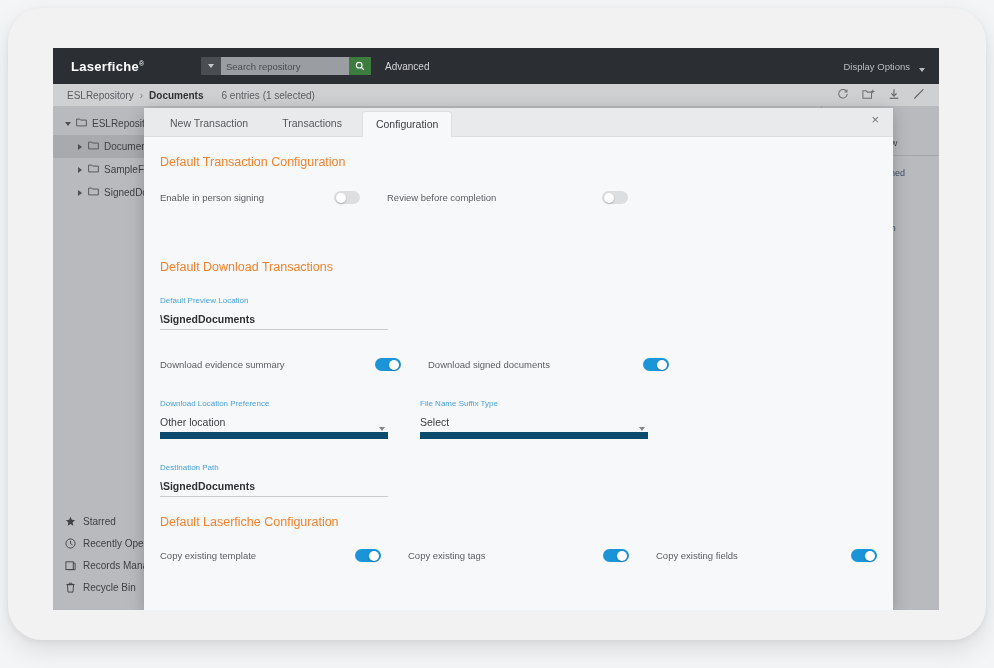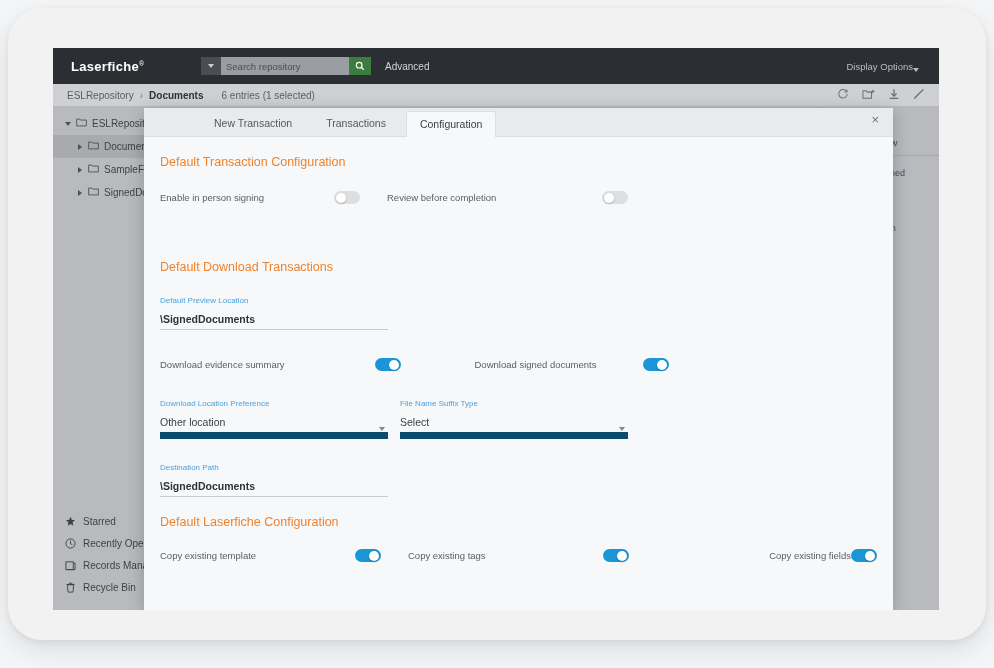--- a/index.html
+++ b/index.html
@@ -55,22 +55,22 @@
   }
   #search-input::placeholder { color: #4b4e51; }
   #search-button {
     width: 22px; height: 18px; background: #3c7d3f; border: none;
     display: flex; align-items: center; justify-content: center; cursor: pointer;
   }
   #advanced-link {
     color: #d2d4d7; font-size: 10px; margin-left: 14px; cursor: pointer;
   }
   #display-options {
-    position: absolute; right: 20px; color: #b9bcc0; font-size: 9.5px;
-    display: flex; align-items: flex-end; gap: 0; cursor: pointer;
+    position: absolute; right: 14px; color: #b9bcc0; font-size: 9.5px;
+    display: flex; align-items: flex-end; gap: 9px; cursor: pointer;
   }
   #display-options .caret {
     width: 0; height: 0; border-left: 3.5px solid transparent;
     border-right: 3.5px solid transparent; border-top: 4px solid #b9bcc0;
   }
 
   
   #breadcrumb-bar {
     position: absolute; left: 0; top: 36px;
     width: 886px; height: 22px;
@@ -134,21 +134,21 @@
 
   
   #modal {
     position: absolute; left: 91px; top: 60px;
     width: 749px; height: 502px;
     background: #f7f8f9;
     box-shadow: 0 3px 16px rgba(0,0,0,.22);
   }
   #modal-tabstrip {
     position: relative; height: 29px; background: #e9eaec;
-    border-bottom: 1px solid #dcdee0; display: flex; align-items: flex-end; padding-left: 44px;
+    border-bottom: 1px solid #dcdee0; display: flex; align-items: flex-end;
   }
   .modal-tab {
     font-size: 10.5px; color: #55585b; padding: 6px 13px 7px;
     cursor: pointer; border: 1px solid transparent; border-bottom: none;
     margin-left: 6px;
   }
   .modal-tab.active {
     background: #f7f8f9; color: #3c3f42;
     border-color: #dcdee0; border-radius: 3px 3px 0 0;
     position: relative; top: 1px;
@@ -417,29 +417,29 @@
           <input class="field-underline" value="\SignedDocuments" style="">
         </div>
 
         <div style="height:28px;"></div>
 
         <div class="toggle-row">
           <span class="toggle-label" style="width:215px;">Download evidence summary</span>
           <div class="tg on">
               <span class="knob"></span>
             </div>
-          <span class="toggle-label" style="width:215px; margin-left:27px;text-align:center;">Download signed documents</span>
+          <span class="toggle-label" style="width:215px; margin-left:27px;">Download signed documents</span>
           <div class="tg on">
               <span class="knob"></span>
             </div>
         </div>
 
         <div style="height:28px;"></div>
 
-        <div style="display:flex; gap:12px;">
+        <div style="display:flex; gap:32px;">
           <div class="select-wrap" style="width:228px;">
             <span class="field-label">Download Location Preference</span>
             <select class="select-ul">
               <option>Other location</option>
             </select>
             <span class="select-caret"></span>
           </div>
 
           <div class="select-wrap" style="width:228px;">
             <span class="field-label">File Name Suffix Type</span>
@@ -463,21 +463,21 @@
 
         <div class="toggle-row">
           <span class="toggle-label" style="width:215px;">Copy existing template</span>
           <div class="tg on">
               <span class="knob"></span>
             </div>
           <span class="toggle-label" style="width:215px; margin-left:27px;">Copy existing tags</span>
           <div class="tg on">
               <span class="knob"></span>
             </div>
-          <span class="toggle-label" style="width:215px; margin-left:27px;text-align:right;">Copy existing fields</span>
+          <span class="toggle-label" style="width:215px; margin-left:27px;">Copy existing fields</span>
           <div class="tg on">
               <span class="knob"></span>
             </div>
         </div>
 
       </div>
     </div>
 
   </div>
 </div>

